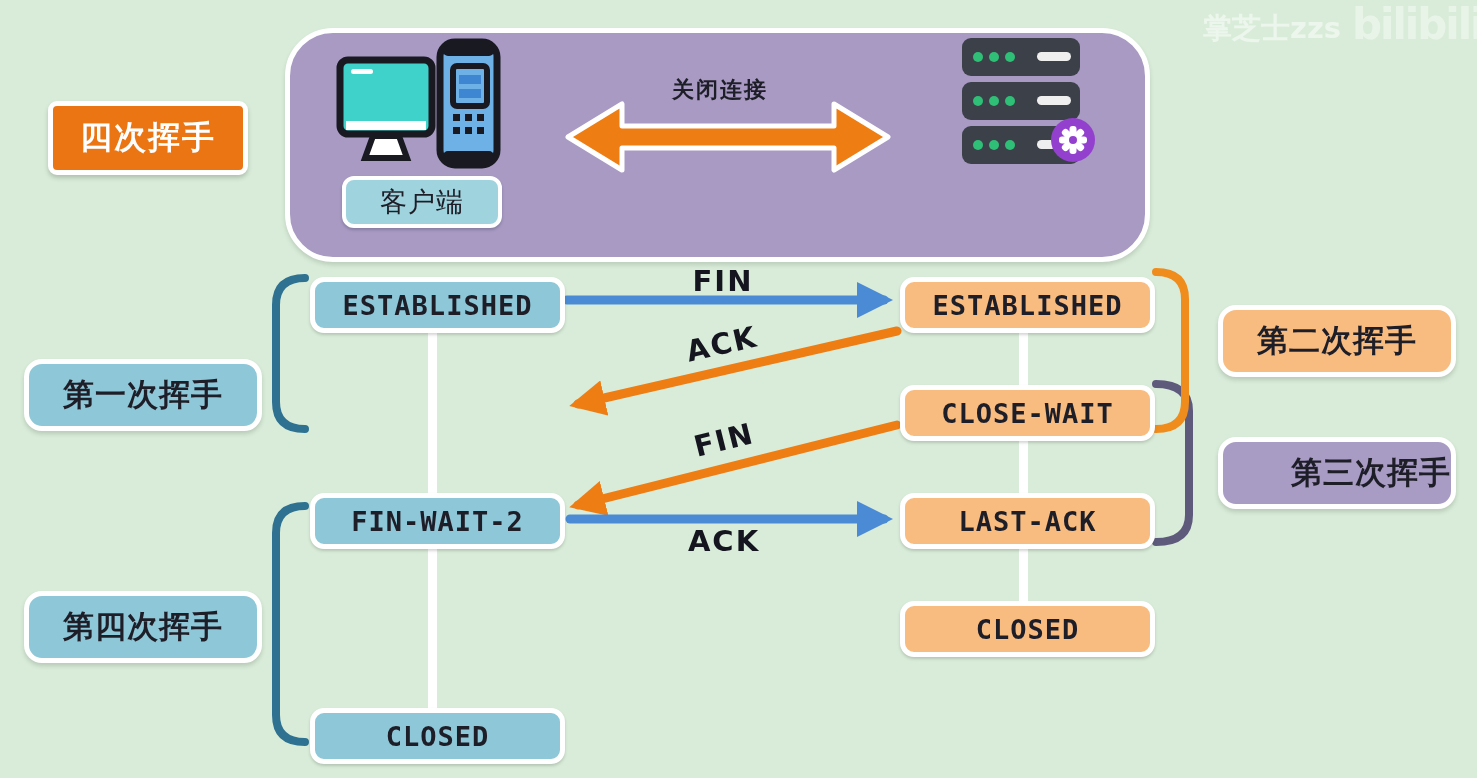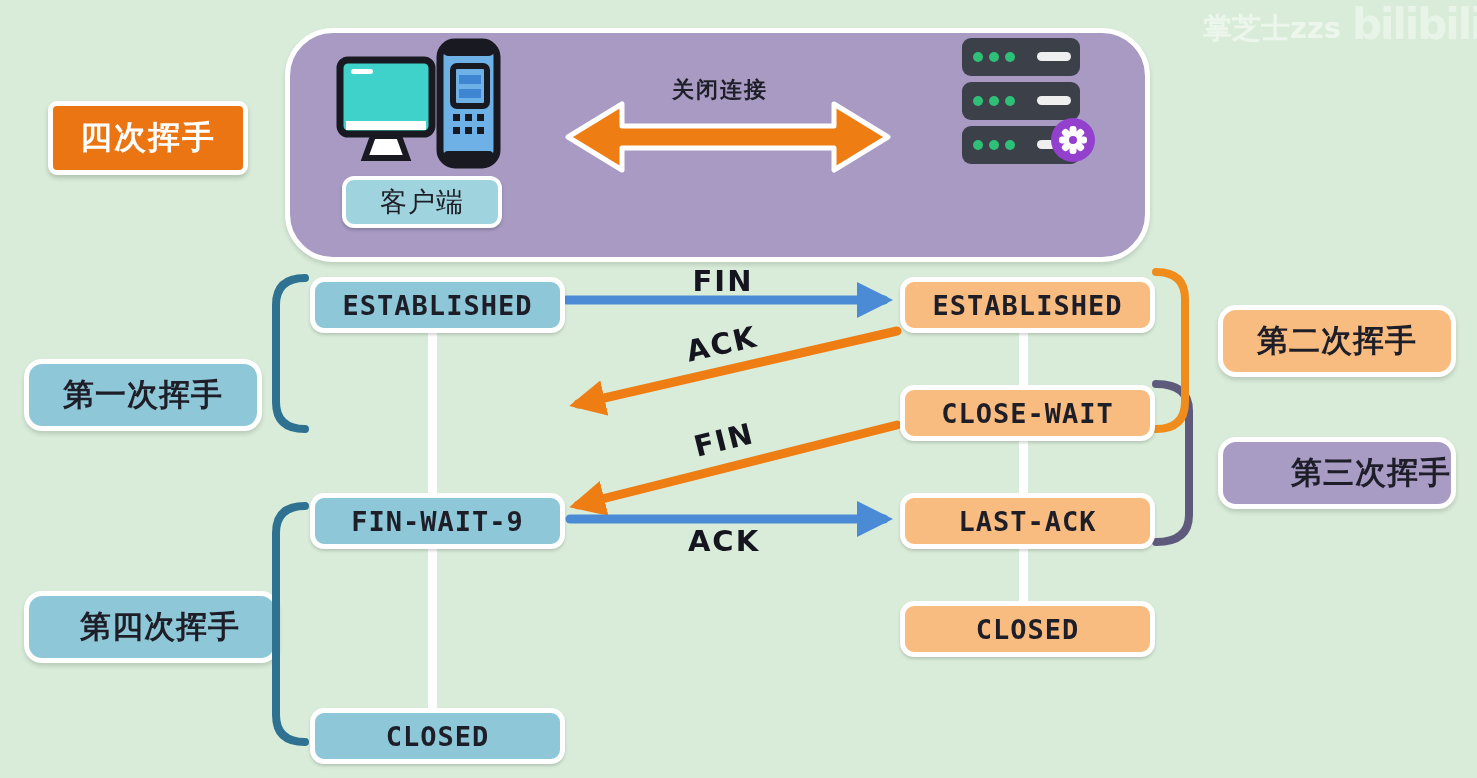--- a/index.html
+++ b/index.html
@@ -31,21 +31,21 @@
     border:5px solid #fff;border-radius:9px;display:flex;align-items:center;justify-content:center;
     color:#fff;font-size:32px;font-weight:bold;letter-spacing:2px;box-shadow:0 3px 4px rgba(60,70,60,.25);}
 
   
   .wave{position:absolute;width:228px;height:62px;border:5px solid #fff;border-radius:18px;
     display:flex;align-items:center;justify-content:center;font-size:31px;font-weight:bold;
     color:var(--text-dark);letter-spacing:1px;box-shadow:0 3px 4px rgba(60,70,60,.2);}
   .wave.w1{left:24px;top:335px;background:var(--client-blue);margin-top:24px;}
   .wave.w2{left:1218px;top:305px;background:var(--server-orange);}
   .wave.w3{left:1218px;top:437px;background:var(--label-purple);justify-content:flex-end;}
-  .wave.w4{left:24px;top:591px;background:var(--client-blue);padding-left:17px;}
+  .wave.w4{left:24px;top:591px;background:var(--client-blue);}
 
   
   .state-box{position:absolute;width:245px;height:46px;border:5px solid #fff;border-radius:14px;
     display:flex;align-items:center;justify-content:center;z-index:3;
     font-family:"DejaVu Sans Mono","Liberation Mono",monospace;font-size:27px;font-weight:bold;
     color:var(--text-dark);letter-spacing:1px;box-shadow:0 2px 3px rgba(60,70,60,.22);}
   .state-box.client{left:310px;background:var(--client-blue);}
   .state-box.server{left:900px;background:var(--server-orange);}
 
   
@@ -166,21 +166,21 @@
     <line class="msg-line blue" x1="567" y1="300" x2="884" y2="300" marker-end="url(#head-blue)"></line>
     <line class="msg-line orange" x1="897" y1="331" x2="578" y2="404" marker-end="url(#head-orange)"></line>
     <line class="msg-line orange" x1="897" y1="425" x2="578" y2="505" marker-end="url(#head-orange)"></line>
     <line class="msg-line blue" x1="570" y1="519" x2="884" y2="519" marker-end="url(#head-blue)"></line>
   </svg>
 
   <div class="state-box client" style="top:277px">
       <span>ESTABLISHED</span>
     </div>
   <div class="state-box client" style="top:493px">
-      <span>FIN-WAIT-9</span>
+      <span>FIN-WAIT-2</span>
     </div>
   <div class="state-box client" style="top:708px">
       <span>CLOSED</span>
     </div>
 
   <div class="state-box server" style="top:277px">
       <span>ESTABLISHED</span>
     </div>
   <div class="state-box server" style="top:493px">
       <span>LAST-ACK</span>

